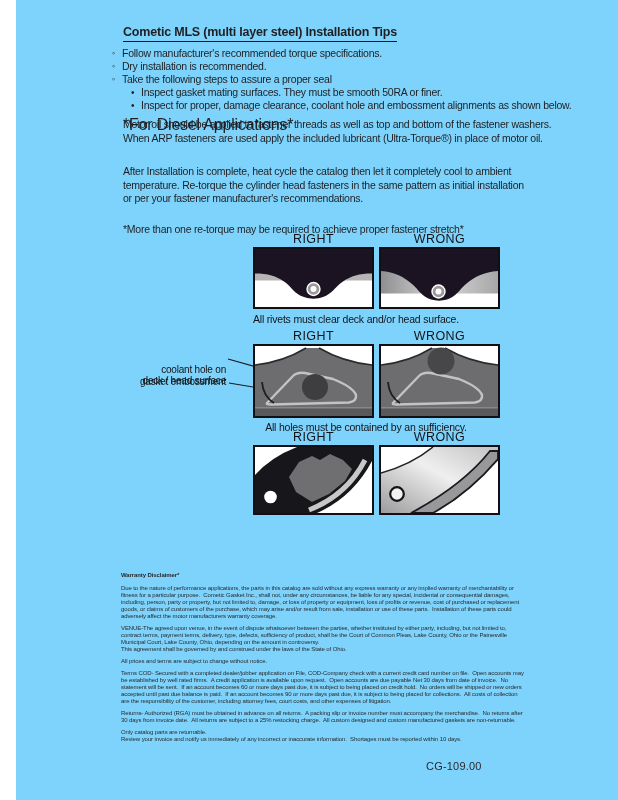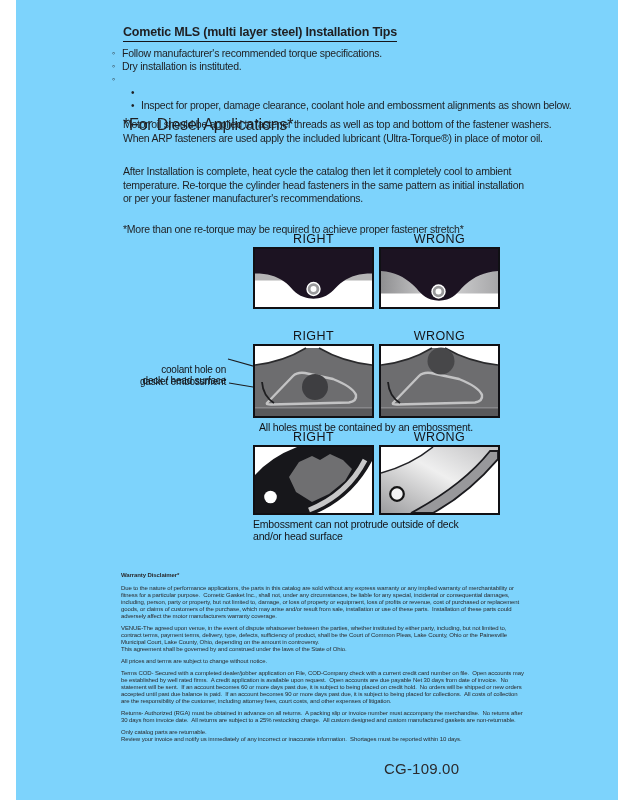--- a/index.html
+++ b/index.html
@@ -43,43 +43,45 @@
   .annot { position:absolute; left:80px; width:130px; text-align:right; font-size:10px; line-height:10.5px; letter-spacing:-0.2px; white-space:pre-line; color:#141418; }
   .annot1 { top:365px; }
   .annot2 { top:377px; }
 
   .leader-overlay { position:absolute; left:0; top:0; pointer-events:none; }
 
   .warranty { position:absolute; left:105px; top:572px; width:460px; font-size:6px; line-height:7px; letter-spacing:-0.1px; color:#2a2a2d; }
   .warranty-heading { font-weight:bold; margin-bottom:6px; }
   .warranty p { margin:0 0 5px 0; white-space:pre; }
 
-  .page-code { position:absolute; left:368px; top:760px; font-size:15px; letter-spacing:0.2px; color:#2b2b2e; }
+  .page-code { position:absolute; left:410px; top:760px; font-size:11px; letter-spacing:0.2px; color:#2b2b2e; }
 </style>
 </head>
 <body>
 
 <div class="page">
 
   <div class="doc-title">Cometic MLS (multi layer steel) Installation Tips</div>
 
   <div class="bullets">
     <div class="bullet-row">
       <span class="marker">◦</span>
       <span>Follow manufacturer's recommended torque specifications.</span>
     </div>
     <div class="bullet-row">
       <span class="marker">◦</span>
-      <span>Dry installation is instituted.</span>
+      <span>Dry installation is recommended.</span>
     </div>
     <div class="bullet-row">
       <span class="marker">◦</span>
+      <span>Take the following steps to assure a proper seal</span>
     </div>
     <div class="bullet-row sub">
       <span class="marker">•</span>
+      <span>Inspect gasket mating surfaces.  They must be smooth 50RA or finer.</span>
     </div>
     <div class="bullet-row sub">
       <span class="marker">•</span>
       <span>Inspect for proper, damage clearance, coolant hole and embossment alignments as shown below.</span>
     </div>
   </div>
 
   <div class="sec-heading">*For Diesel Applications*</div>
   <div class="para para1">Motor oil should be applied to fastener threads as well as top and bottom of the fastener washers.
 When ARP fasteners are used apply the included lubricant (Ultra-Torque®) in place of motor oil.</div>
@@ -114,20 +116,21 @@
           </defs>
           <rect width="117" height="58" fill="#ffffff"></rect>
           <rect x="0" y="22" width="117" height="22.5" fill="url(#g1)"></rect>
           <path d="M0,0 H117 V22 C103,23 93,28 85,35 C78,41 75,48 66,50.5 C60.5,52 55.5,52 50,50.5 C41,48 38,41 31,35 C23,28 14,23 0,22 Z" fill="#1c1322"></path>
           <circle cx="57.5" cy="42.5" r="7.2" fill="#ffffff"></circle>
           <circle cx="57.5" cy="42.5" r="4.4" fill="#ffffff" stroke="#9a9a9c" stroke-width="2.8"></circle>
         </svg>
       </div>
     </div>
   </div>
+  <div class="caption cap1">All rivets must clear deck and/or head surface.</div>
 
   <div class="annot annot1">coolant hole on
 deck / head surface</div>
   <div class="annot annot2">gasket embossment</div>
   <svg class="leader-overlay" width="618" height="800" viewBox="0 0 618 800">
     <line x1="212" y1="359" x2="294" y2="382" stroke="#1b1b1e" stroke-width="1.1"></line>
     <line x1="213" y1="383" x2="261" y2="391" stroke="#1b1b1e" stroke-width="1.1"></line>
   </svg>
 
   <div class="diag-row" style="top:329px;">
@@ -157,21 +160,21 @@
           <path d="M64,2 Q88,16 117,19" fill="none" stroke="#2a2a2c" stroke-width="1.6"></path>
           <rect x="0" y="61" width="117" height="9" fill="#59595b"></rect>
           <rect x="0" y="61" width="117" height="1.5" fill="#87878a"></rect>
           <path d="M12,57 L38,30 Q42,26 50,27 L78,33 Q98,41 101,49 Q102,55 94,56.5 L16,58.5 Q11,58.5 12,57 Z" fill="none" stroke="#c3c3c4" stroke-width="2.4"></path>
           <path d="M7,36 Q8,50 19,57" fill="none" stroke="#1e1e20" stroke-width="1.8"></path>
           <circle cx="60" cy="15" r="13.5" fill="#474749"></circle>
         </svg>
       </div>
     </div>
   </div>
-  <div class="caption cap2">All holes must be contained by an embossment.</div>
+  <div class="caption cap2">All holes must be contained by an sufficiency.</div>
 
   <div class="diag-row" style="top:430px;">
     <div class="diag-col">
       <div class="diag-title">RIGHT</div>
       <div class="diag-box h70">
         <svg width="117" height="66" viewBox="0 0 117 66">
           <rect width="117" height="66" fill="#17171b"></rect>
           <path d="M0,0 L42,0 Q16,10 0,28 Z" fill="#ffffff"></path>
           <path d="M117,14 L117,66 L62,66 Q98,50 117,14 Z" fill="#ffffff"></path>
           <path d="M34,30 L44,15 L57,9 L65,13 L75,7 L88,13 L97,22 L90,34 L74,47 L57,55 L41,45 Z" fill="#6f6f71"></path>
@@ -193,22 +196,20 @@
           </defs>
           <rect width="117" height="66" fill="#ffffff"></rect>
           <path d="M0,26 Q30,18 52,0 L117,0 V8 Q80,42 34,66 L0,66 Z" fill="url(#g3)"></path>
           <path d="M0,26 Q30,18 52,0" fill="none" stroke="#222226" stroke-width="1.6"></path>
           <path d="M30,66 Q82,38 109,4 L117,4 V12 Q88,46 52,66 Z" fill="#98989b" stroke="#1a1a1e" stroke-width="1.8"></path>
           <circle cx="16" cy="47" r="6.8" fill="#f2f2f3" stroke="#141414" stroke-width="2.2"></circle>
         </svg>
       </div>
     </div>
   </div>
-  <div class="caption cap3">Embossment can not protrude outside of deck
-and/or head surface</div>
 
   <div class="warranty">
     <div class="warranty-heading">Warranty Disclaimer*</div>
     <p>Due to the nature of performance applications, the parts in this catalog are sold without any express warranty or any implied warranty of merchantability or
 fitness for a particular purpose.  Cometic Gasket Inc., shall not, under any circumstances, be liable for any special, incidental or consequential damages,
 including, person, party or property, but not limited to, damage, or loss of property or equipment, loss of profits or revenue, cost of purchased or replacement
 goods, or claims of customers of the purchase, which may arise and/or result from sale, installation or use of these parts.  Installation of these parts could
 adversely affect the motor manufacturers warranty coverage.</p>
     <p>VENUE-The agreed upon venue, in the event of dispute whatsoever between the parties, whether instituted by either party, including, but not limited to,
 contract terms, payment terms, delivery, type, defects, sufficiency of product, shall be the Court of Common Pleas, Lake County, Ohio or the Painesville

